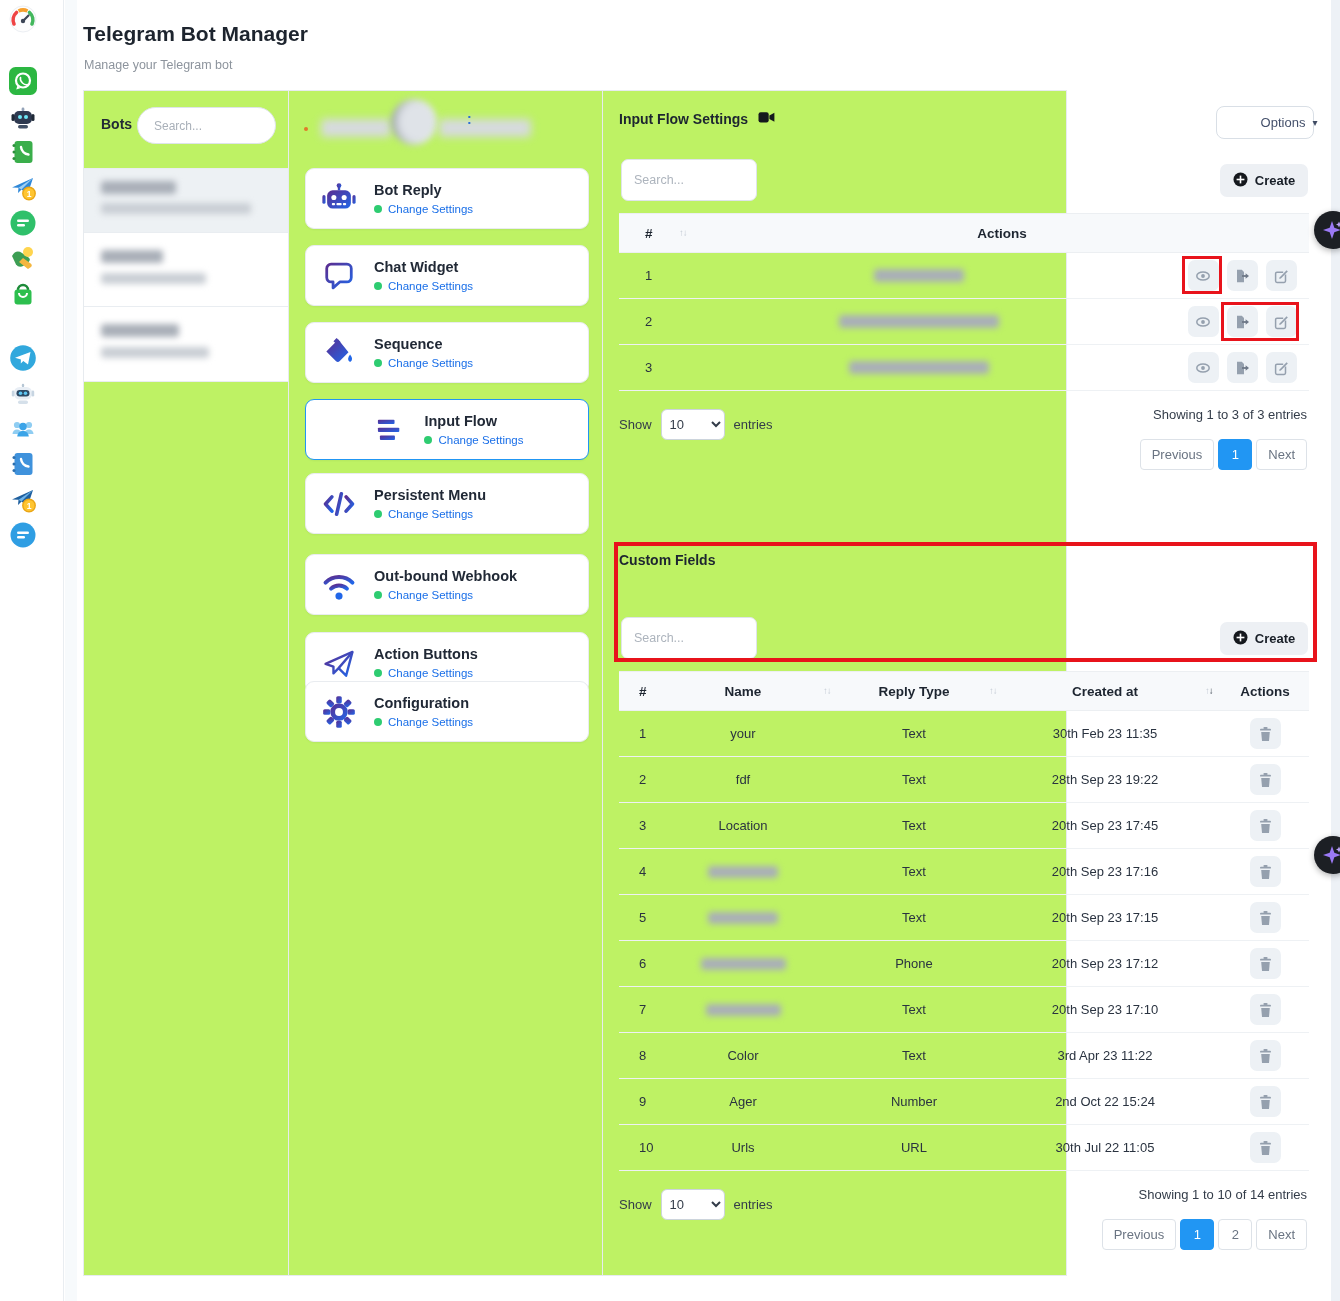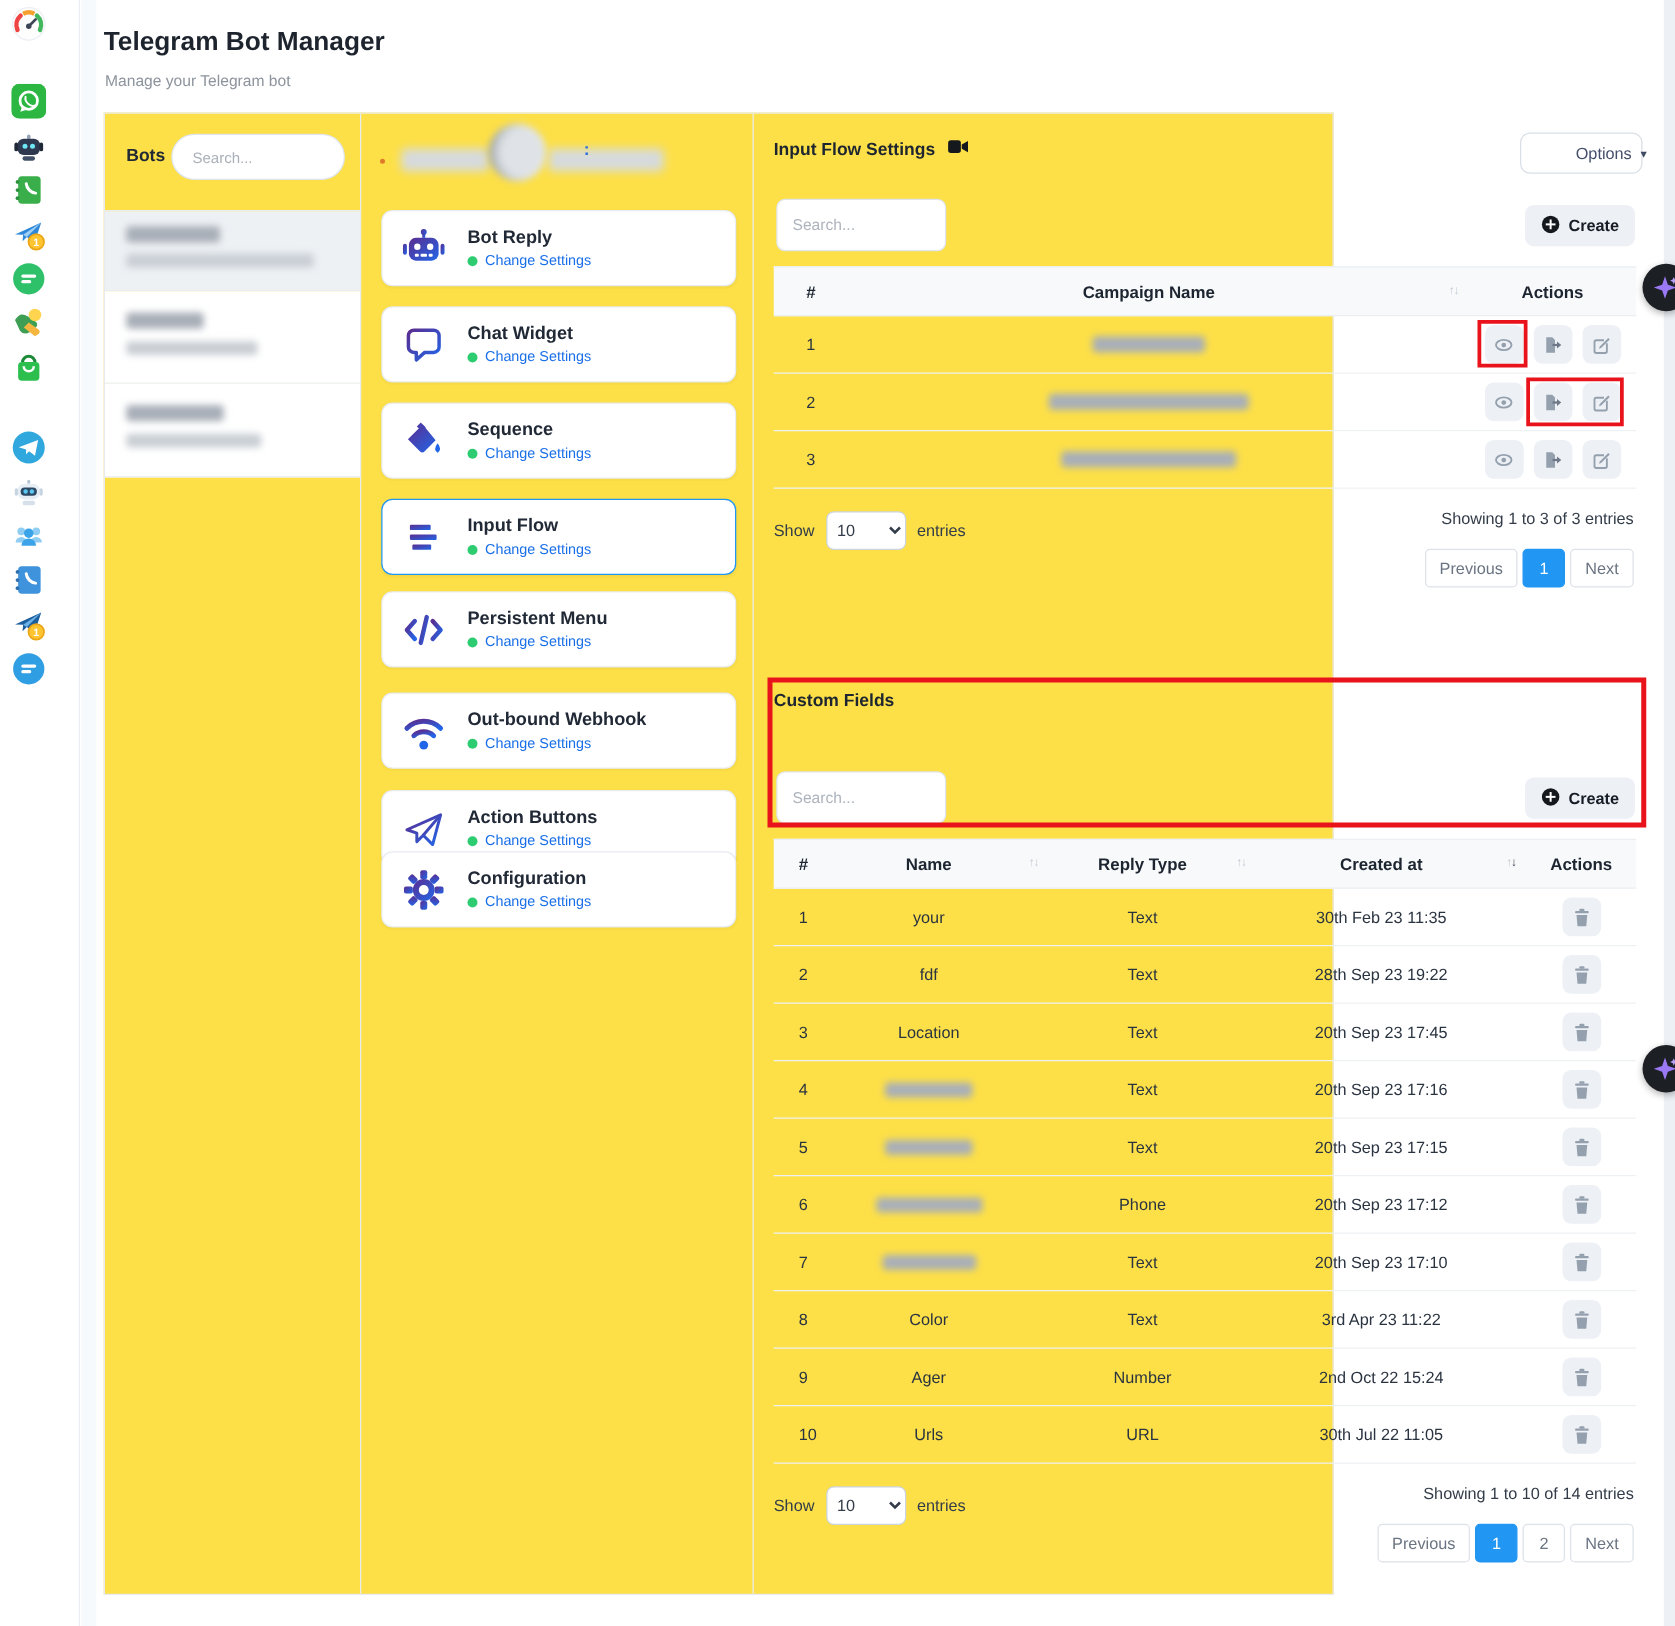--- a/index.html
+++ b/index.html
@@ -8,21 +8,21 @@
   .screen { position:relative; width:1340px; height:1301px; background:#fff; overflow:hidden; }
 
   
   .appbar { position:absolute; left:0; top:0; width:64px; height:100%; background:#fff; border-right:1px solid #e9edf1; z-index:6; }
   .app-icon { position:absolute; left:9px; width:28px; height:28px; cursor:pointer; }
   .side-strip { position:absolute; left:65px; top:0; width:12px; height:100%; background:#f7fafc; }
 
   .page-title { position:absolute; left:83px; top:22px; font-size:21px; font-weight:700; color:#1d242e; }
   .page-subtitle { position:absolute; left:84px; top:58px; font-size:12.5px; color:#8d949d; }
 
-  .frame { position:absolute; left:83px; top:90px; width:984px; height:1186px; background:#fde047; border:1px solid #e7ebef; }
+  .frame { position:absolute; left:83px; top:90px; width:984px; height:1186px; background:#bef264; border:1px solid #e7ebef; }
   .col-bots { position:absolute; left:0; top:0; width:205px; height:100%; border-right:1px solid #e7ebef; }
   .col-settings { position:absolute; left:205px; top:0; width:314px; height:100%; border-right:1px solid #e7ebef; }
   .col-main { position:absolute; left:519px; top:0; width:714px; height:100%; }
 
   
   .bots-header { position:absolute; left:0; top:0; width:100%; height:78px; border-bottom:1px solid #e9edf1; }
   .bots-label { position:absolute; left:17px; top:25px; font-size:14px; font-weight:700; color:#222a35; }
   .bots-search { position:absolute; left:53px; top:16px; width:139px; height:37px; border:1px solid #dee4ea; border-radius:19px; padding:0 16px; font-size:12px; color:#333; outline:none; background:#fff; }
   .bots-search::placeholder { color:#a9b0b9; }
   .bot-item { position:absolute; left:0; width:100%; border-bottom:1px solid #e9edf1; cursor:pointer; background:#fff; }
@@ -30,21 +30,21 @@
   .blur-bar { position:absolute; background:#a9afb8; border-radius:3px; filter:blur(3px); }
   .blur-bar.light { background:#c9ced4; }
   .blur-bar.pale { background:#d6dade; filter:blur(4px); }
 
   
   .profile-blur { position:absolute; left:10px; top:8px; width:294px; height:55px; }
   .p-dot { position:absolute; left:5px; top:28px; width:4px; height:4px; border-radius:50%; background:#e07b2a; }
   .p-circle { position:absolute; left:92px; top:0; width:46px; height:46px; border-radius:50%; background:#dfe3e8; filter:blur(3px); box-shadow: inset 7px 0 7px -3px #8f969f; }
   .p-colon { position:absolute; left:168px; top:12px; font-size:14px; font-weight:700; color:#2f6fd8; z-index:2; }
   .set-card { position:absolute; left:16px; width:284px; height:61px; background:#fff; border:1px solid #e9ecf0; border-radius:9px; box-shadow:0 1px 2px rgba(20,30,50,.05); display:flex; align-items:center; padding:0 14px; gap:16px; cursor:pointer; }
-  .set-card.active { border:1.5px solid #2196f3; }
+  .set-card.active { border:1.5px solid #2196f3;justify-content:center; }
   .set-icon { width:38px; height:38px; flex:none; }
   .set-title { font-size:14.5px; font-weight:700; color:#212936; margin-bottom:5px; }
   .set-link { display:flex; align-items:center; gap:6px; cursor:pointer; }
   .set-dot { width:8px; height:8px; border-radius:50%; background:#2ecc71; }
   .set-link-text { font-size:11.5px; font-weight:400; color:#1a6fe8; }
 
   
   .sec-title { position:absolute; left:16px; top:20px; font-size:14px; font-weight:700; color:#1d2530; display:flex; gap:10px; align-items:center; }
   .options-btn { position:absolute; right:3px; top:15px; width:98px; height:33px; border:1px solid #d9dfe6; border-radius:8px; background:#fff; display:flex; align-items:center; justify-content:center; gap:7px; font-size:13px; color:#44506b; cursor:pointer;padding-left:48px; }
   .caret { font-size:10px; color:#3f4b63; }
@@ -423,21 +423,20 @@
               <circle cx="7.5" cy="7.5" r="7" fill="#15181d"></circle>
               <rect x="6.7" y="3.6" width="1.6" height="7.8" fill="#fff"></rect>
               <rect x="3.6" y="6.7" width="7.8" height="1.6" fill="#fff"></rect>
             </svg></span>
         <span>Create</span>
       </div>
 
       <div class="tbl" style="top:122px">
         <div class="tbl-head">
           <div class="c-num">#</div>
-          <div class="c-camp" style="font-weight:700">Campaign Name</div>
           <div class="c-sortcell">
               <span class="sort">
                 <span>↑</span>
                 <span>↓</span>
               </span>
             </div>
           <div class="c-act">Actions</div>
         </div>
         <div class="tbl-row">
           <div class="c-num">1</div>

